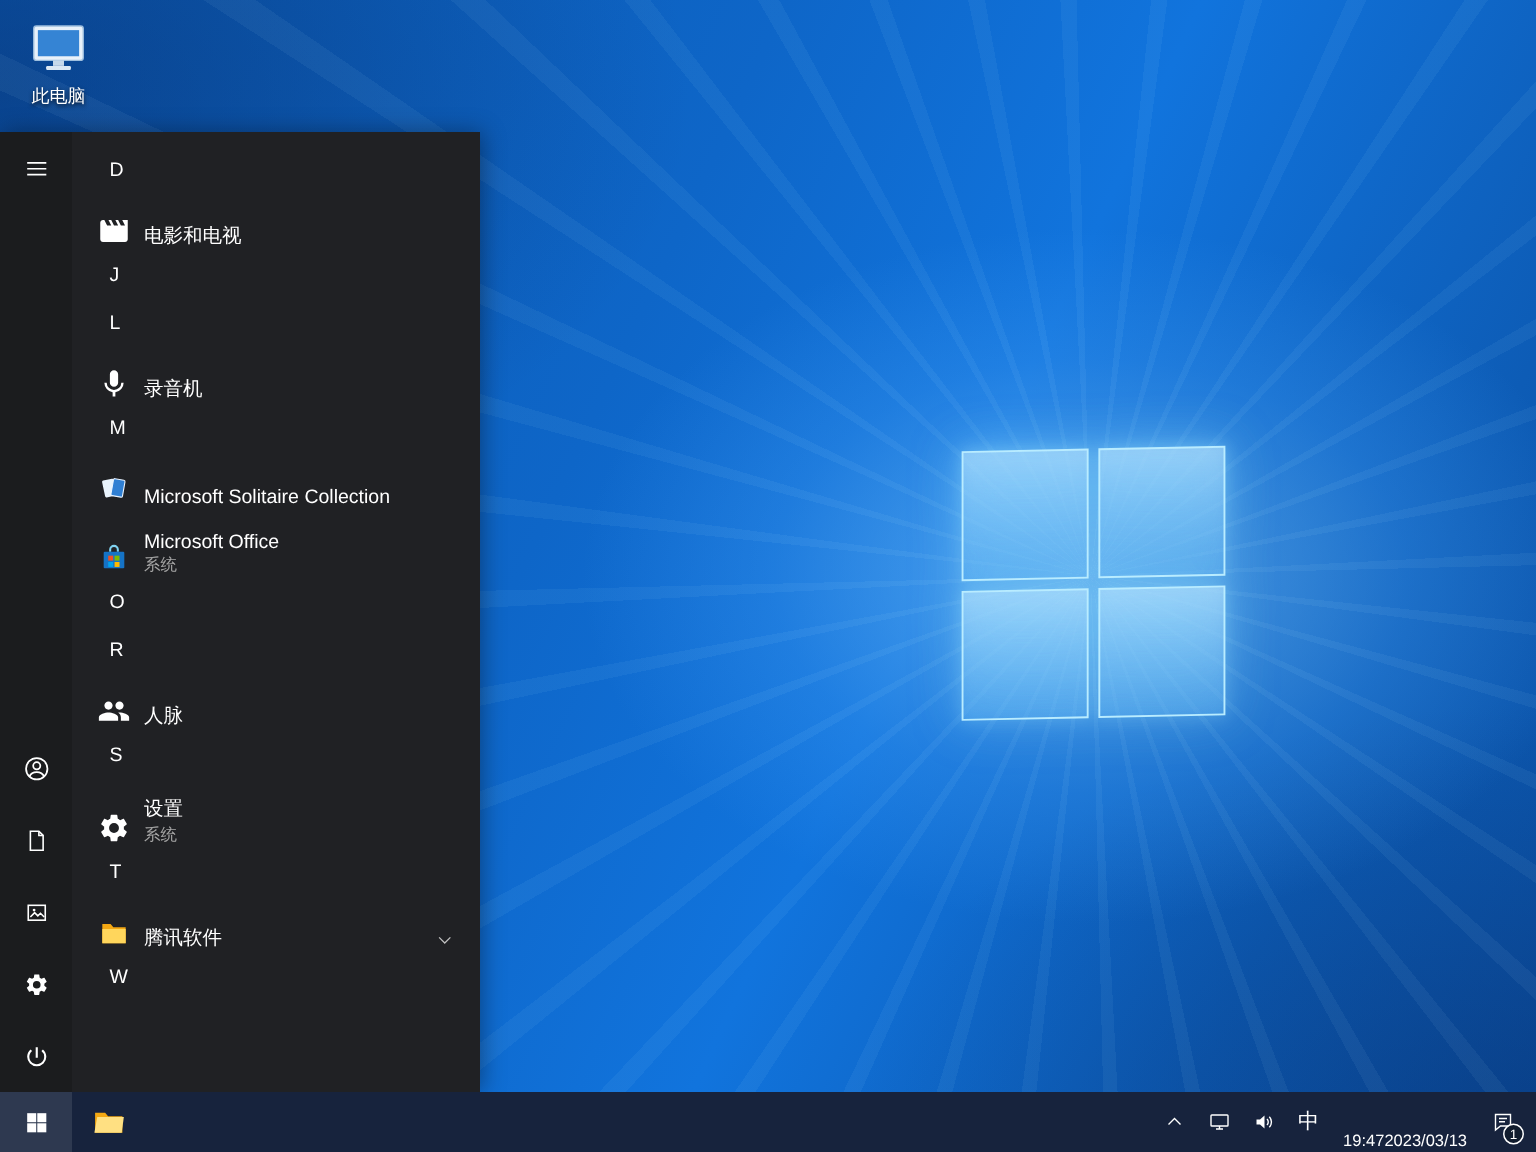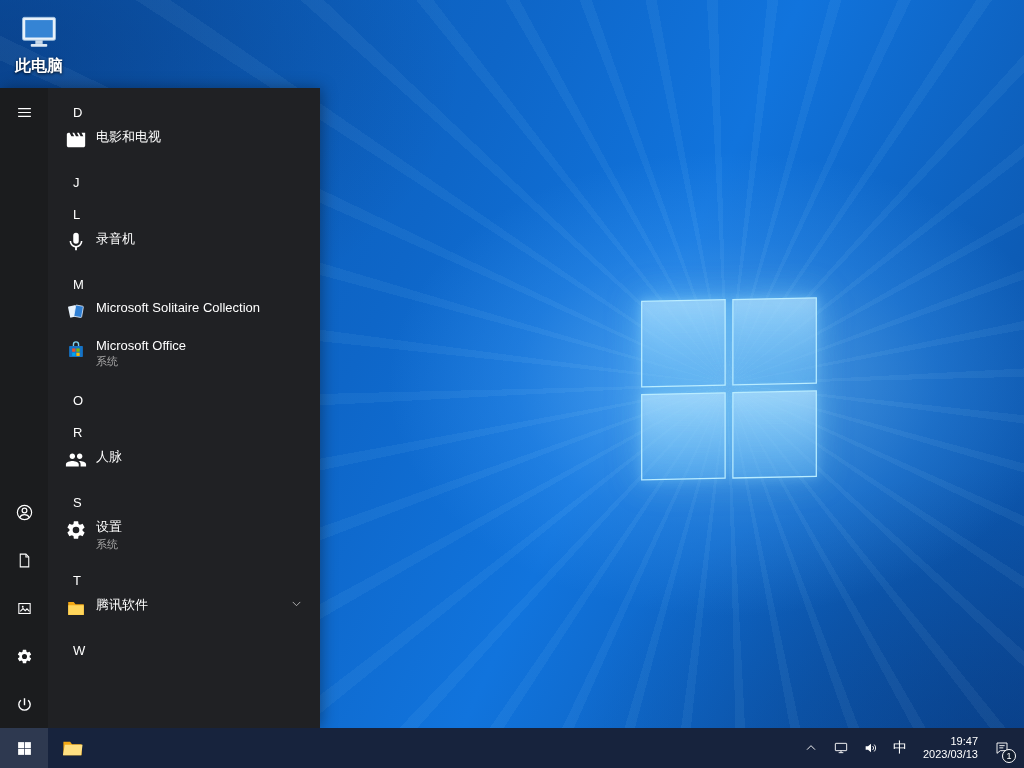--- a/index.html
+++ b/index.html
@@ -28,21 +28,21 @@
     filter:drop-shadow(0 0 16px rgba(120,210,255,.55)) drop-shadow(0 0 5px rgba(170,235,255,.6));
   }
 
   
   .desktop-icon {
     position:absolute; left:8px; top:10px; width:62px;
     display:flex; flex-direction:column; align-items:center; gap:2px; cursor:pointer;
   }
   .desktop-icon .di-img { width:44px; height:44px; }
   .desktop-icon .di-img svg { width:100%; height:100%; }
-  .desktop-icon .di-label { font-size:16px; color:#fff; text-shadow:0 1px 3px rgba(0,0,0,.85);font-weight:bold; }
+  .desktop-icon .di-label { font-size:12px; color:#fff; text-shadow:0 1px 3px rgba(0,0,0,.85); }
 
   
   .start-menu {
     position:absolute; left:0; top:88px; width:320px; height:640px;
     background:var(--menu-bg,#202124); display:flex; color:#fff;
     box-shadow:2px 0 14px rgba(0,0,0,.35);
   }
   .rail { width:48px; display:flex; flex-direction:column; background:rgba(0,0,0,.14); }
   .rail-spacer { flex:1; }
   .rail-btn {
@@ -50,21 +50,21 @@
     background:none; border:none; color:#fff; cursor:pointer;
   }
   .rail-btn .icon svg { width:17px; height:17px; display:block; }
   .rail-btn[data-name="start-rail-user"] .icon svg { width:19px; height:19px; }
 
   .app-list { flex:1; padding-top:8px; overflow:hidden; }
   .section-letter {
     height:32px; display:flex; align-items:center; padding-left:25px;
     font-size:13px; cursor:pointer;
   }
-  .app-row { height:38px; display:flex; align-items:flex-start; padding:0 16px; gap:8px; cursor:pointer; }
+  .app-row { height:38px; display:flex; align-items:flex-end; padding:0 16px; gap:8px; cursor:pointer; }
   .app-row.two-line { height:46px; }
   .app-icon { width:24px; height:24px; flex:0 0 24px; display:flex; align-items:center; justify-content:center; }
   .app-icon svg { width:22px; height:22px; display:block; }
   .app-text { display:flex; flex-direction:column; justify-content:center; }
   .app-label { font-size:13px; }
   .app-sublabel { font-size:11px; color:#a6a6a6; margin-top:1px; }
   .expand { margin-left:auto; color:#c0c0c0; }
   .expand svg { width:15px; height:15px; display:block; }
 
   
@@ -81,21 +81,21 @@
   .start-btn { background:rgba(255,255,255,.10); }
   .tb-spacer { flex:1; }
   .tray { display:flex; align-items:stretch; padding-right:4px; }
   .tray-btn {
     display:flex; align-items:center; justify-content:center; padding:0 7px;
     background:none; border:none; color:#fff; cursor:pointer;
   }
   .tray-btn .icon svg { width:16px; height:16px; display:block; }
   .ime { font-size:14px; }
   .clock {
-    display:flex; flex-direction:column; align-items:flex-end; justify-content:center;
+    display:flex; flex-direction:row; align-items:flex-end; justify-content:center;
     font-size:11px; line-height:13px; padding:0 9px; cursor:pointer; background:none; border:none; color:#fff;
   }
   .notif { position:relative; padding-right:10px; }
   .badge {
     position:absolute; right:4px; bottom:5px; min-width:14px; height:14px; border-radius:7px;
     background:#111c2e; border:1px solid #fff; font-size:9px; color:#fff;
     display:flex; align-items:center; justify-content:center; padding:0 2px;
   }
 </style>
 </head>

